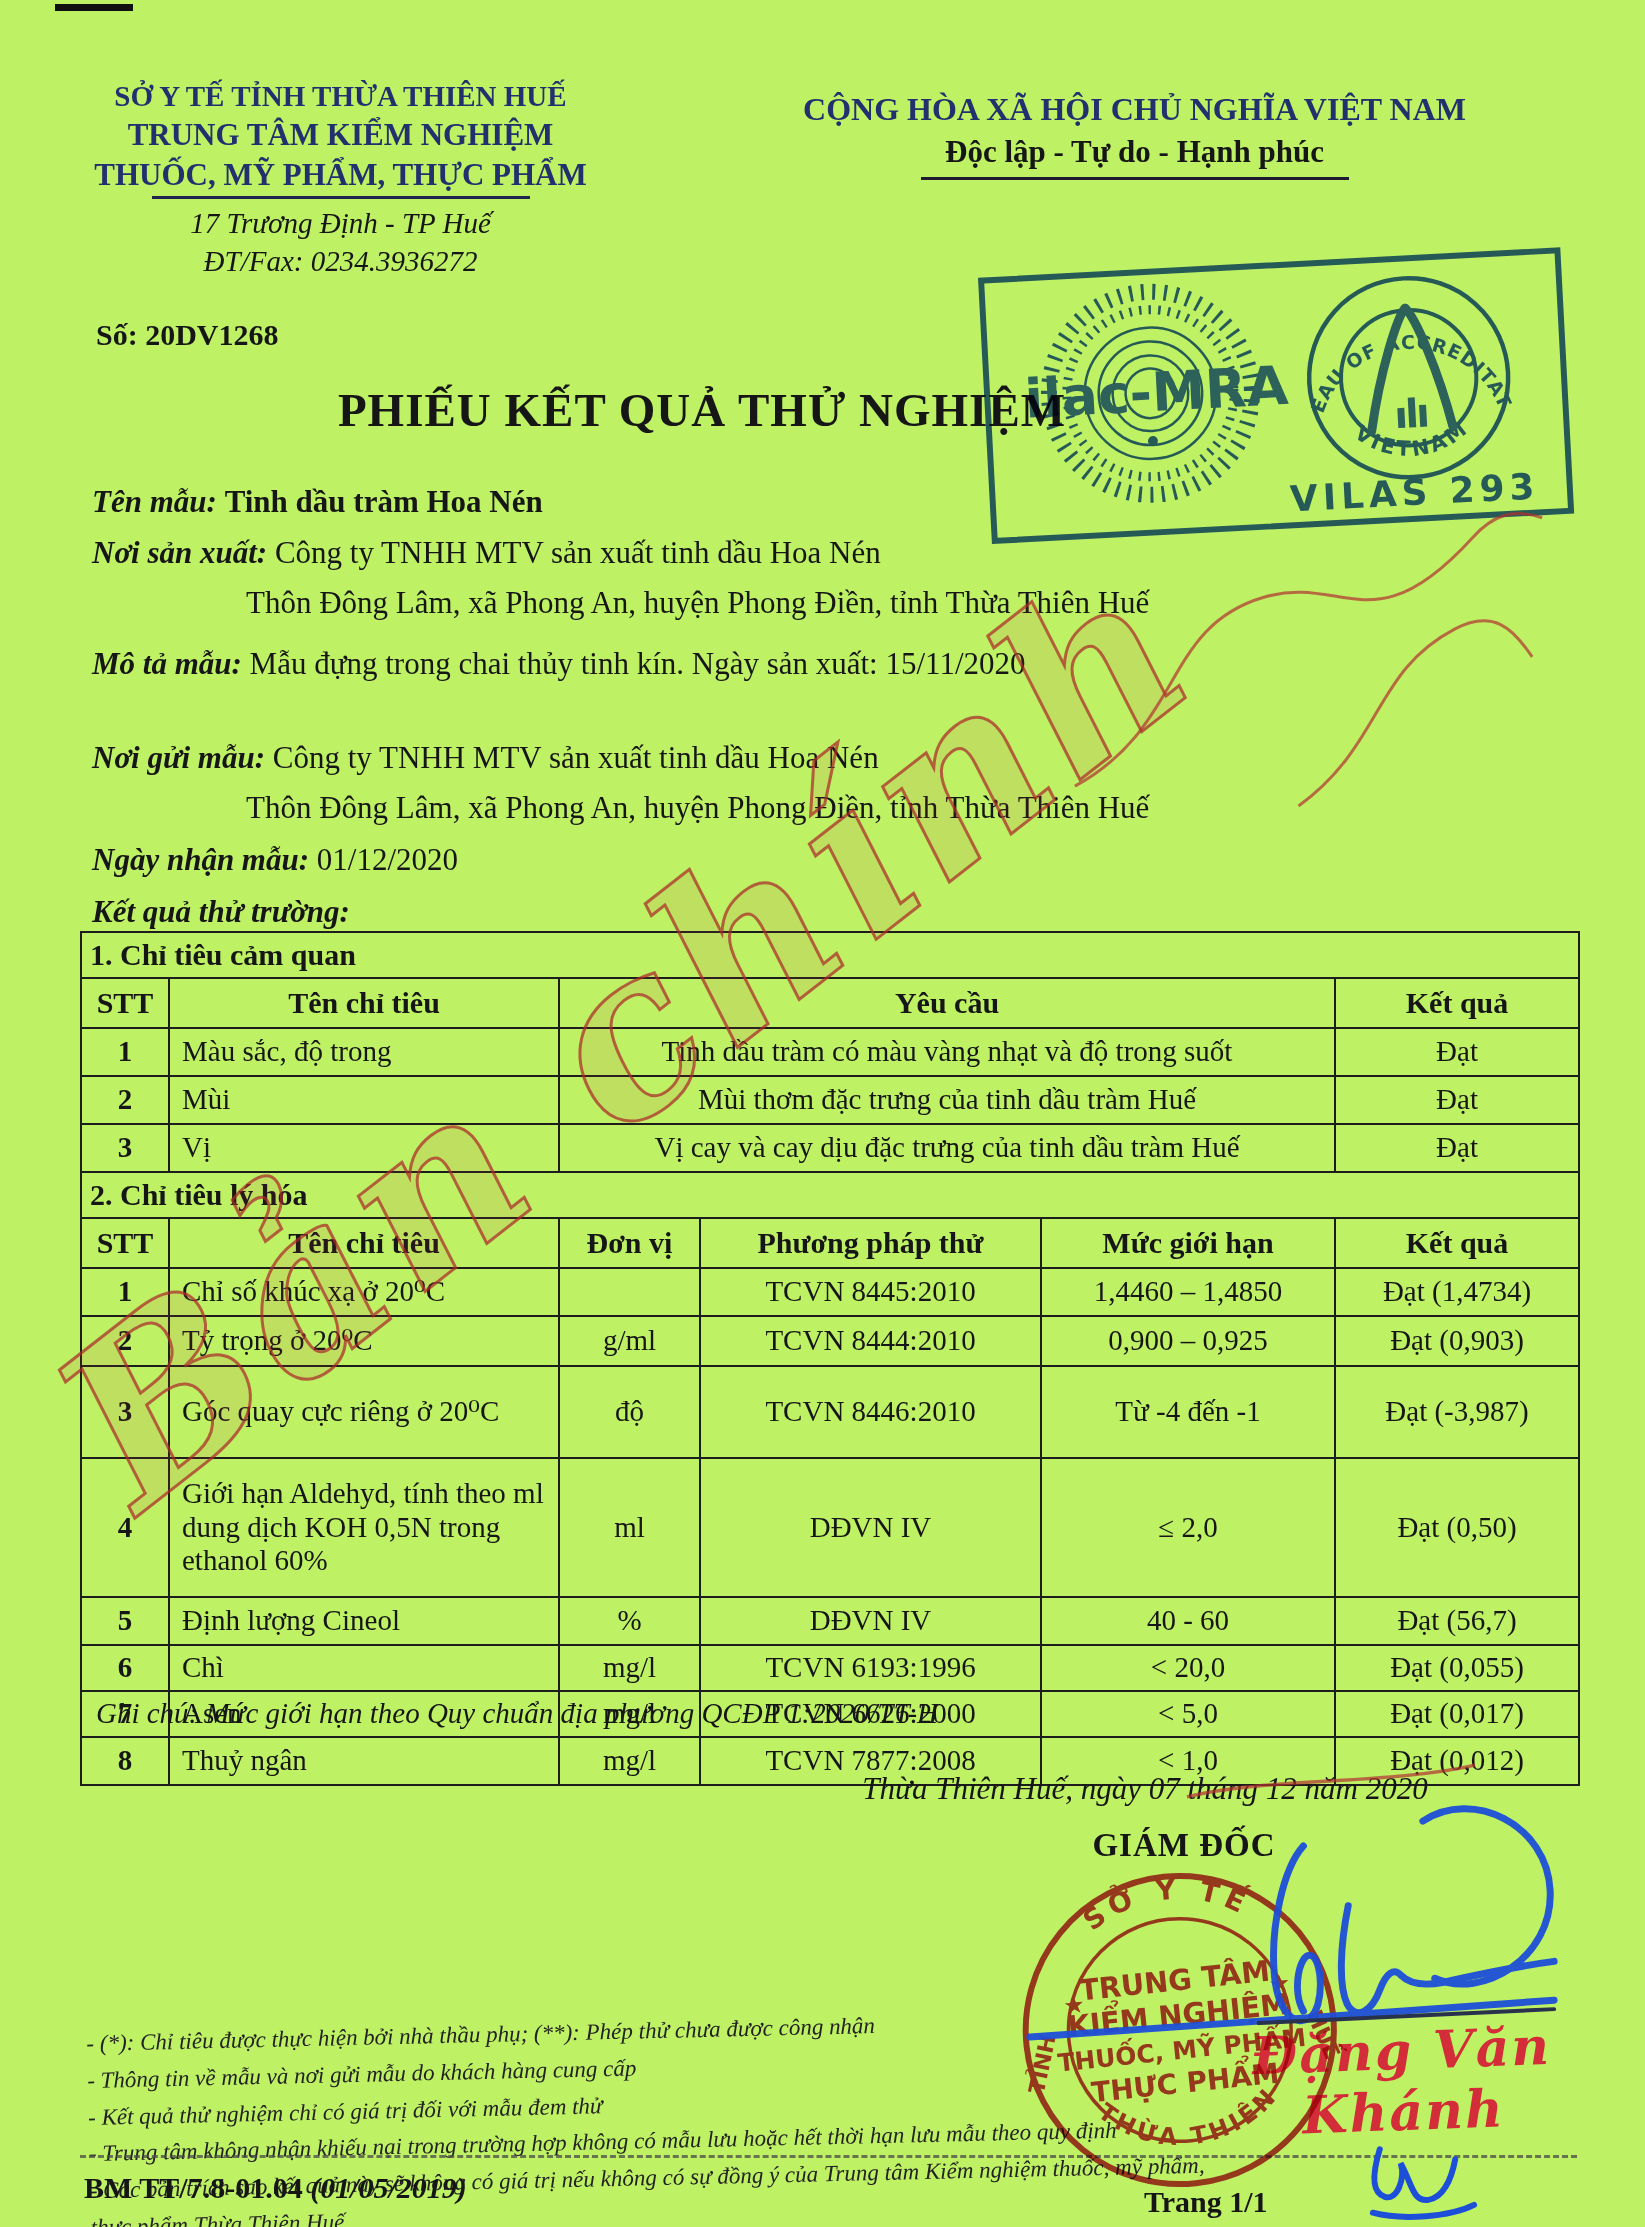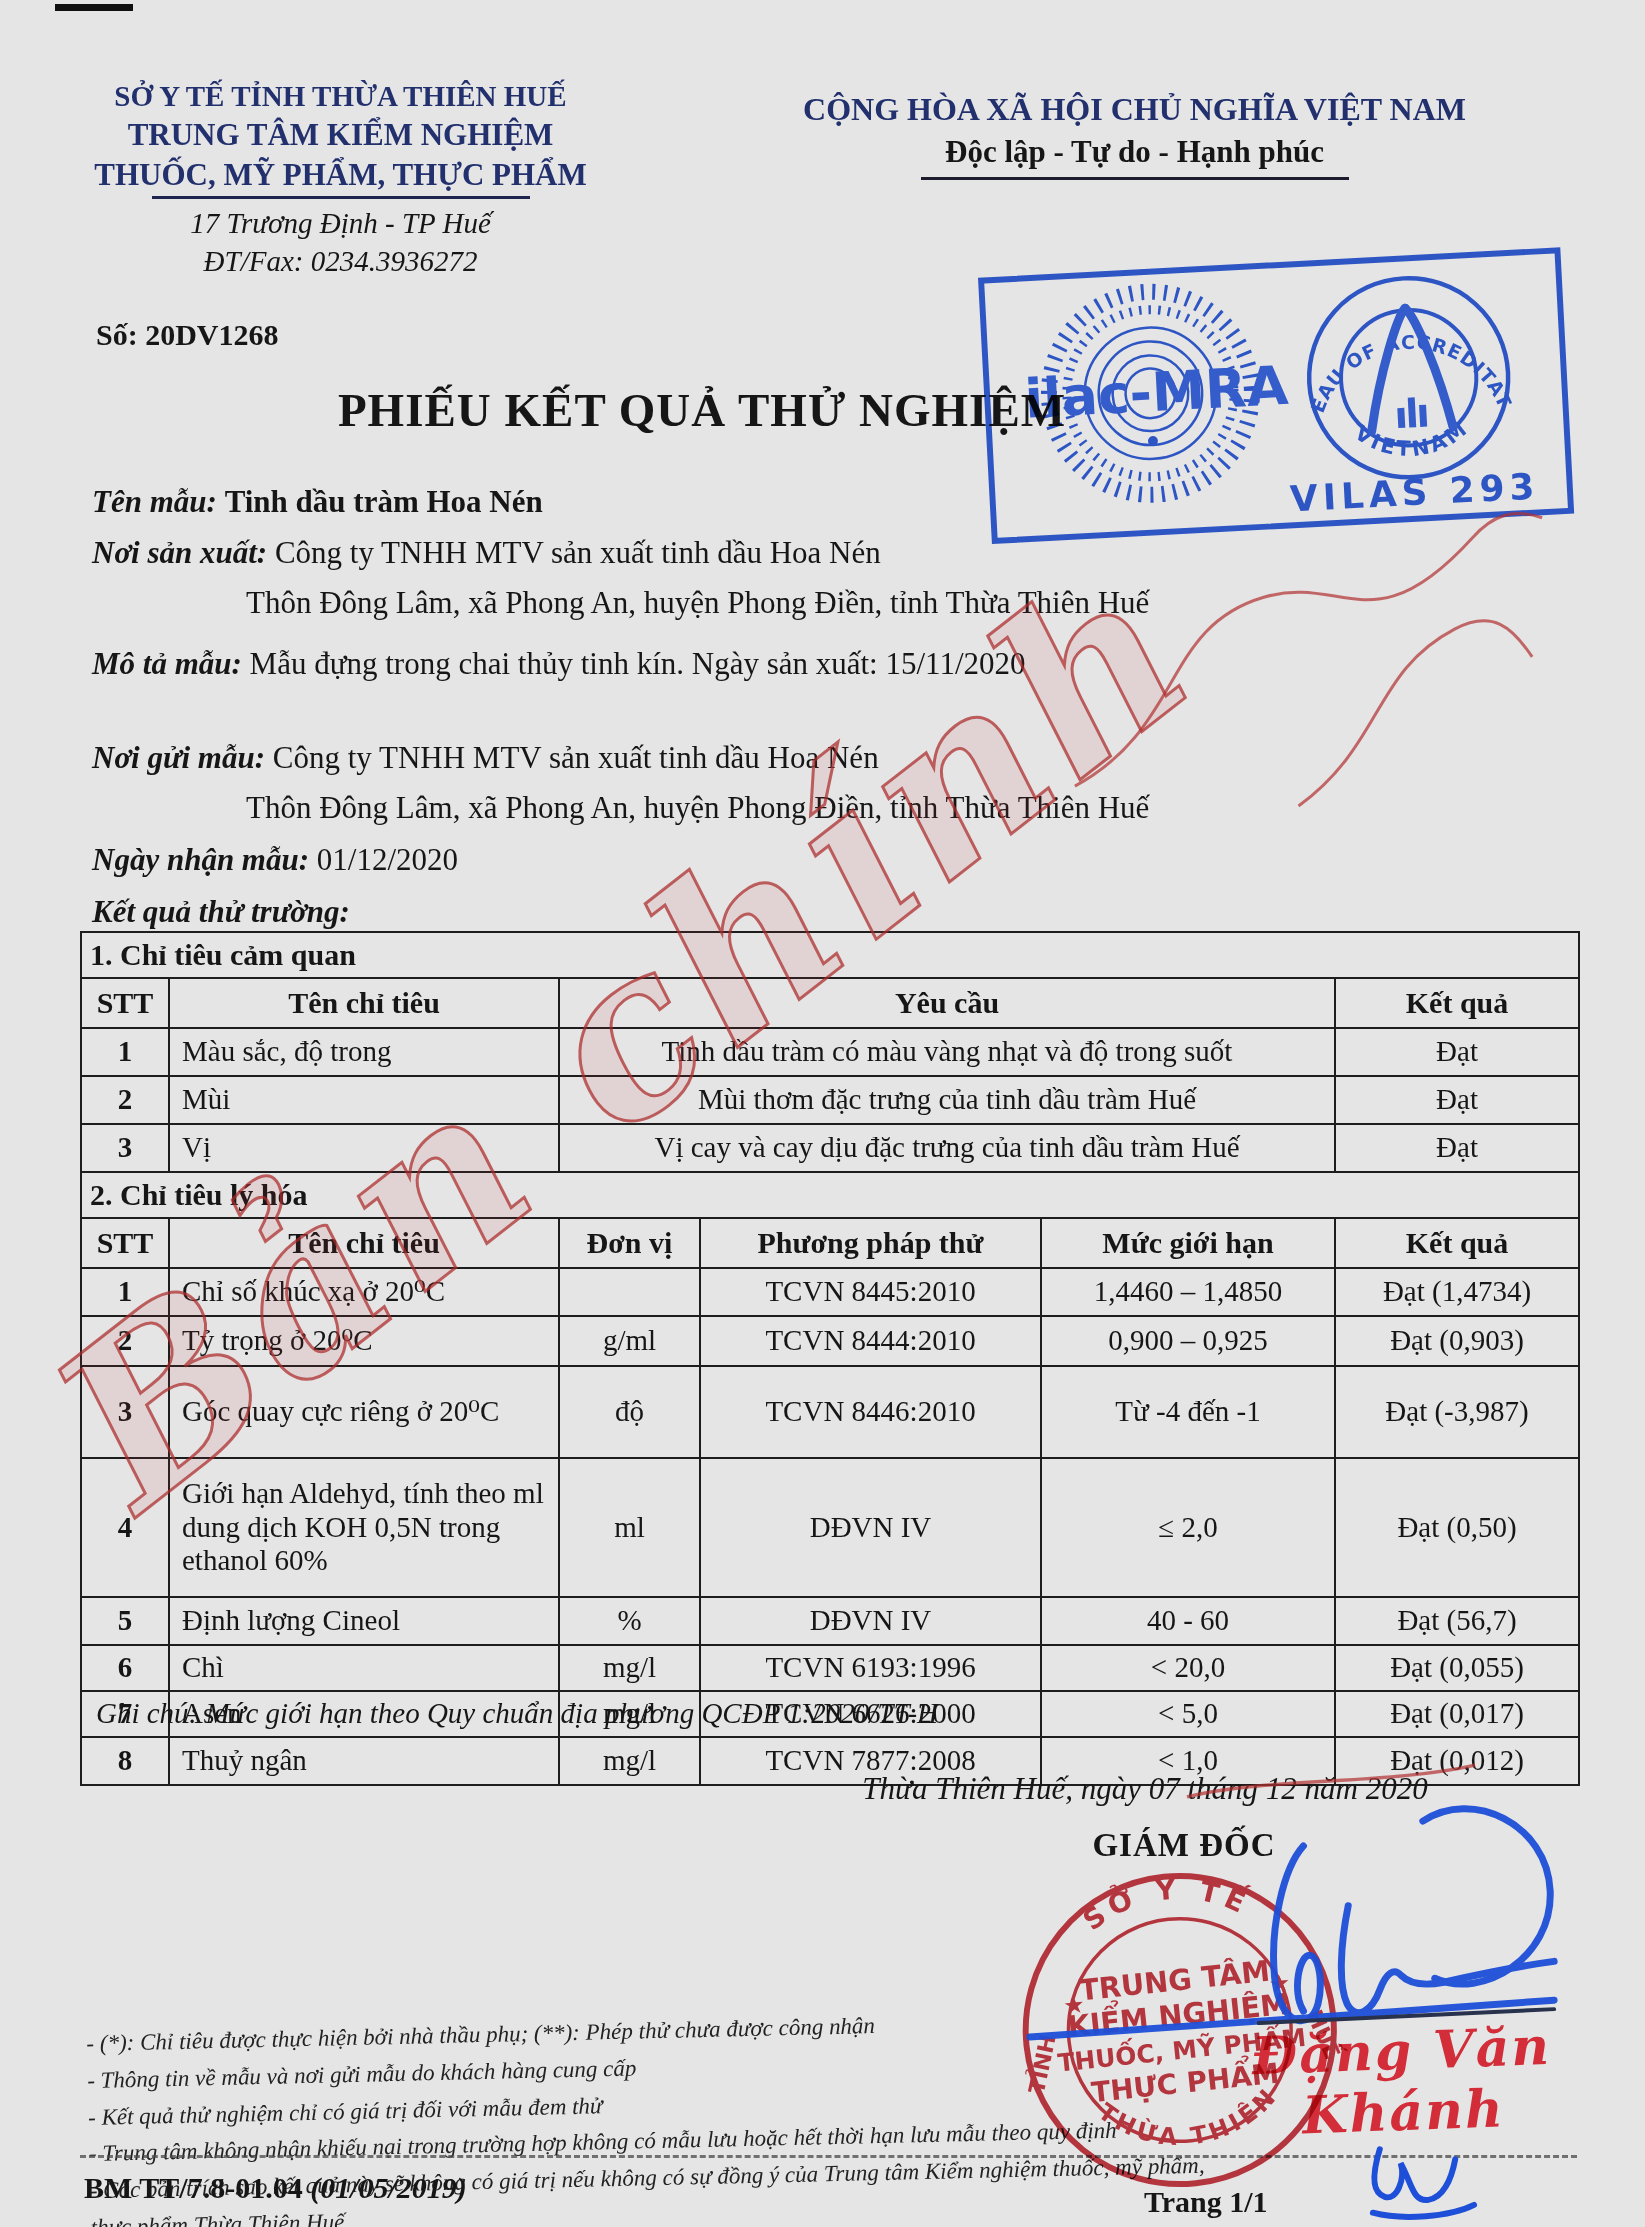--- a/index.html
+++ b/index.html
@@ -1,18 +1,18 @@
 <!DOCTYPE html>
 <html><head>
 <meta charset="utf-8">
 <style>
   html,body{margin:0;padding:0;background:#888;}
   .page{
     position:relative; width:1646px; height:2228px; margin:0 auto;
-    background:#e5e5e5; overflow:hidden;
+    background:#bef264; overflow:hidden;
     font-family:"Liberation Serif","DejaVu Serif",serif; color:#161616;
   }
   .abs{position:absolute;}
   .center{text-align:center;}
   .navy{color:#22306e;}
   .b{font-weight:bold;}
   .i{font-style:italic;}
   .bi{font-weight:bold;font-style:italic;}
 
   

